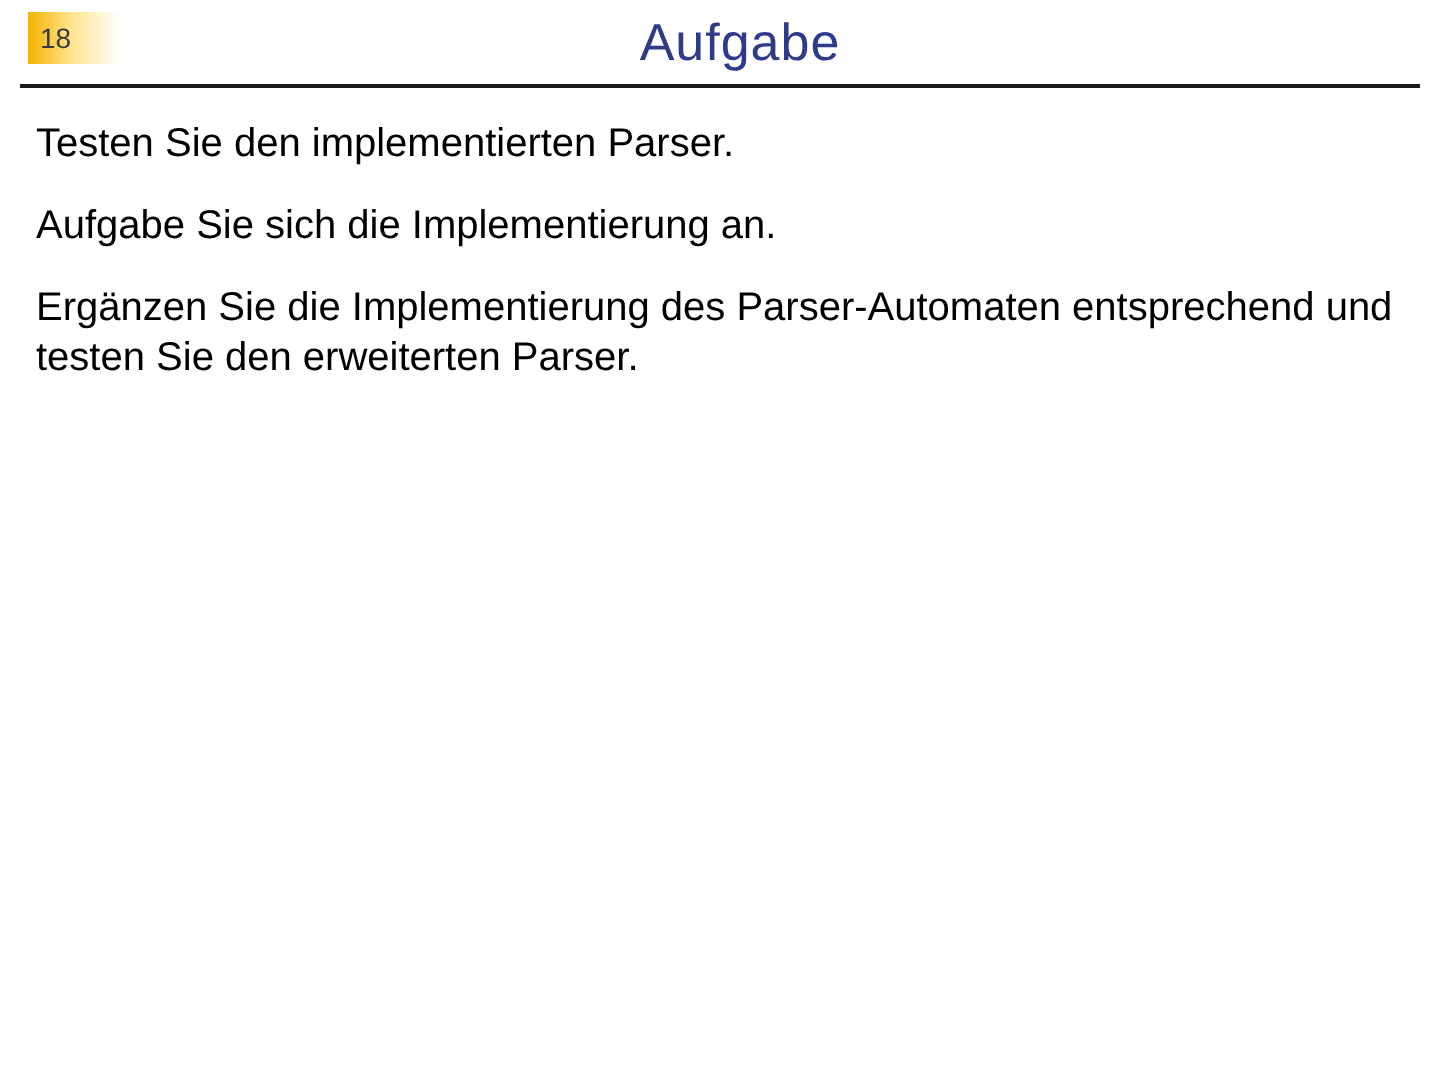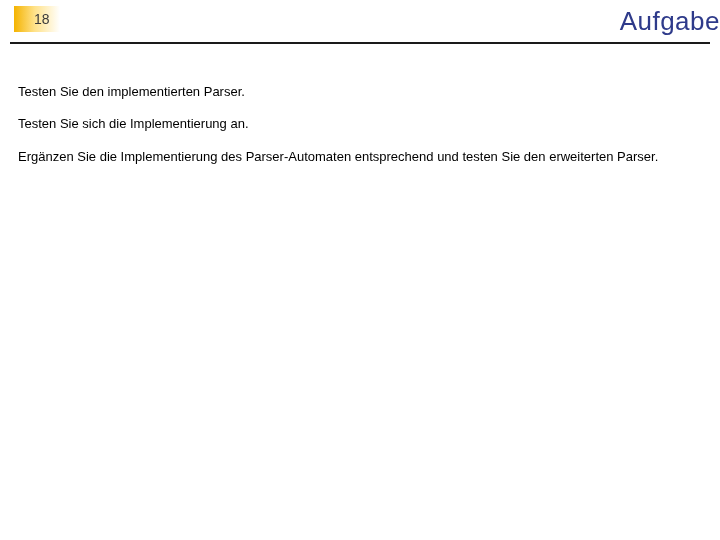--- a/index.html
+++ b/index.html
@@ -24,48 +24,47 @@
     height: 30px;
     margin-top: 6px;
   }
   .page-badge {
     width: 46px;
     height: 26px;
     margin-left: 14px;
     background: linear-gradient(to right, #f4b300 0%, #ffe28a 45%, #ffffff 100%);
     display: flex;
     align-items: center;
-    padding-left: 20px;
+    padding-left: 6px;
     box-sizing: border-box;
     font-size: 14px;
     color: #3a3a3a;
   }
   .title-wrap {
     flex: 1;
     display: flex;
-    justify-content: flex-end;
+    justify-content: center;
     align-items: center;
   }
   .title {
     font-size: 26px;
     color: #2e3a8a;
     font-weight: 400;
     letter-spacing: 0.5px;
     margin-left: -40px;
   }
   .hr {
     height: 2px;
     background: #1a1a1a;
     margin: 6px 10px 0 10px;
   }
   .content {
     padding: 16px 18px 0 18px;
-    font-size: 13px;
+    font-size: 20px;
     line-height: 1.25;
-    margin-top: 24px;
   }
   .content p {
     margin: 0 0 16px 0;
   }
 </style>
 </head>
 <body>
 
 <div class="slide">
 
@@ -75,17 +74,17 @@
     </div>
     <div class="title-wrap">
       <div class="title">Aufgabe</div>
     </div>
   </div>
 
   <div class="hr"></div>
 
   <div class="content">
     <p>Testen Sie den implementierten Parser.</p>
-    <p>Testen Sie sich die Implementierung an.</p>
+    <p>Aufgabe Sie sich die Implementierung an.</p>
     <p>Ergänzen Sie die Implementierung des Parser-Automaten entsprechend und testen Sie den erweiterten Parser.</p>
   </div>
 
 </div>
 
 </body></html>

